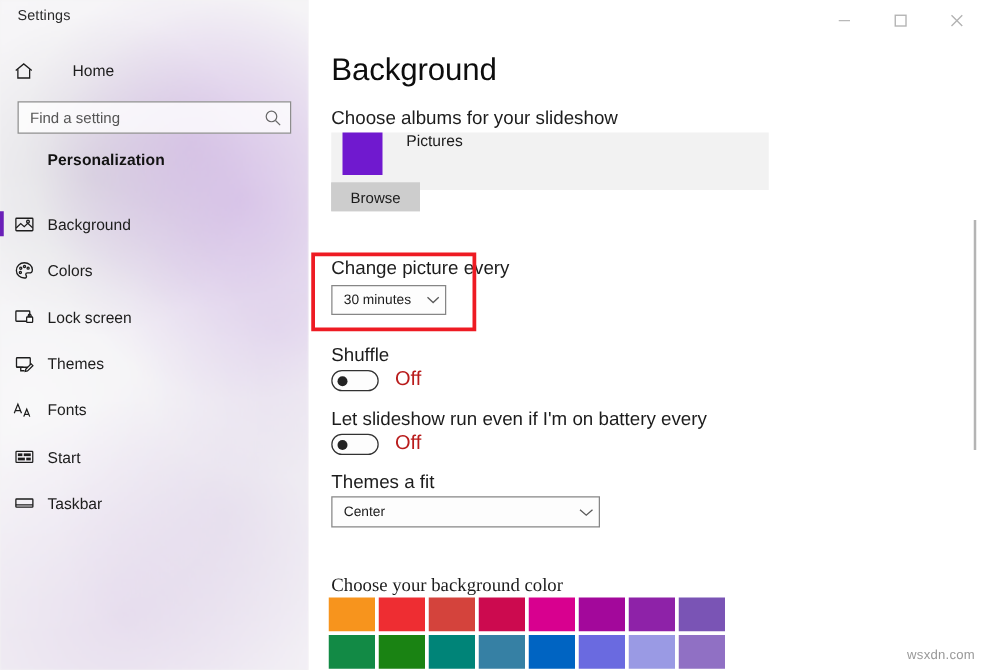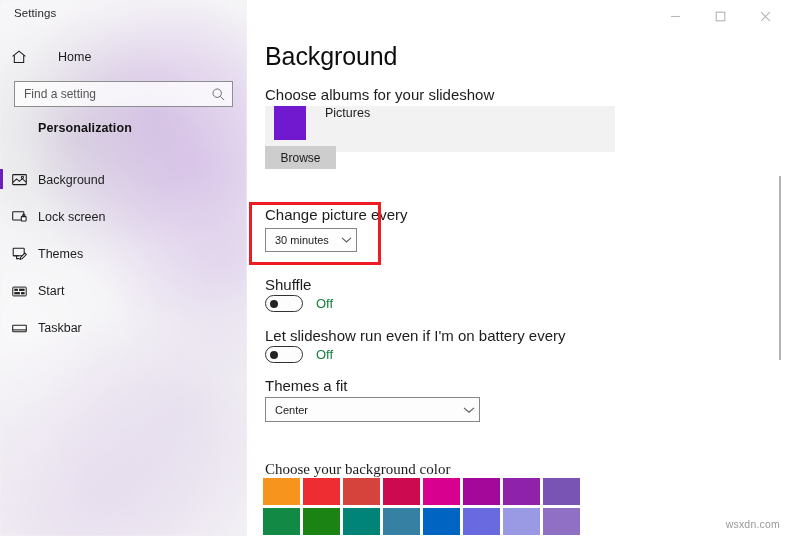--- a/index.html
+++ b/index.html
@@ -223,22 +223,22 @@
   }
   .switch .knob {
     position: absolute;
     left: 4px; top: 4.2px;
     width: 8px; height: 8px;
     border-radius: 50%;
     background: #232323;
   }
   .switch-state {
     margin-left: 13px;
-    font-size: 13px;
-    color: #15803d;
+    font-size: 16px;
+    color: #b91c1c;
   }
 
   
   #color-grid {
     position: absolute;
     left: 16px; top: 478px;
     display: grid;
     grid-template-columns: repeat(8, 37px);
     grid-auto-rows: 27px;
     gap: 3px 3px;
@@ -320,20 +320,33 @@
           <span class="ic">
             <svg width="17" height="17" viewBox="0 0 17 17" fill="none" stroke="#1d1d1d" stroke-width="1.05">
               <rect x="1.7" y="3.6" width="13.6" height="10" rx="0.6"></rect>
               <path d="M1.9 11.4 L5.6 7.9 L8.4 10.3 L11.2 7.7 L15.1 11.2"></path>
               <circle cx="11.4" cy="6.3" r="1.1"></circle>
             </svg>
           </span>
           <span class="lbl">Background</span>
         </div>
 
+        <div class="nav-item">
+          <span class="accent" style="background: rgb(106, 31, 184);"></span>
+          <span class="ic">
+            <svg width="17" height="17" viewBox="0 0 17 17" fill="none" stroke="#1d1d1d" stroke-width="1.05">
+              <path d="M8.5 2.2 C4.9 2.2 2.1 4.8 2.1 8.3 C2.1 11.8 4.9 14.4 8.5 14.4 C9.7 14.4 10.2 13.7 10.2 13.1 C10.2 12.4 9.6 12.1 9.6 11.4 C9.6 10.7 10.2 10.3 11 10.3 L12.3 10.3 C13.9 10.3 14.9 9.2 14.9 7.7 C14.9 4.6 12 2.2 8.5 2.2 Z"></path>
+              <circle cx="5.6" cy="6.6" r="0.85"></circle>
+              <circle cx="8.6" cy="5.2" r="0.85"></circle>
+              <circle cx="11.5" cy="6.5" r="0.85"></circle>
+              <circle cx="5.3" cy="10" r="0.85"></circle>
+            </svg>
+          </span>
+          <span class="lbl">Colors</span>
+        </div>
 
         <div class="nav-item">
           <span class="accent" style="background: rgb(106, 31, 184);"></span>
           <span class="ic">
             <svg width="17" height="17" viewBox="0 0 17 17" fill="none" stroke="#1d1d1d" stroke-width="1.05">
               <rect x="1.7" y="3.8" width="11.1" height="8.2" rx="0.6"></rect>
               <rect x="10.3" y="8.6" width="4.8" height="4.3" rx="0.5" fill="#ffffff"></rect>
               <path d="M11.6 8.6 L11.6 7.5 A1.15 1.15 0 0 1 13.9 7.5 L13.9 8.6"></path>
             </svg>
           </span>
@@ -346,20 +359,32 @@
             <svg width="17" height="17" viewBox="0 0 17 17" fill="none" stroke="#1d1d1d" stroke-width="1.05">
               <rect x="2.2" y="3.2" width="11" height="7.6" rx="0.6"></rect>
               <path d="M2.2 10.8 L7.7 10.8"></path>
               <path d="M5.6 10.8 L5.6 13.6 L8.6 13.6"></path>
               <path d="M9.6 12.4 L13.9 8.1 L15.3 9.5 L11 13.8 L9.2 14.2 Z" fill="#ffffff"></path>
             </svg>
           </span>
           <span class="lbl">Themes</span>
         </div>
 
+        <div class="nav-item">
+          <span class="accent" style="background: rgb(106, 31, 184);"></span>
+          <span class="ic">
+            <svg width="18" height="17" viewBox="0 0 18 17" fill="none" stroke="#1d1d1d" stroke-width="1.0">
+              <path d="M1.4 10.6 L4.3 3.3 L7.2 10.6"></path>
+              <path d="M2.4 8.5 L6.2 8.5"></path>
+              <path d="M9.0 13.3 L11.4 7.4 L13.8 13.3"></path>
+              <path d="M9.8 11.5 L13.0 11.5"></path>
+            </svg>
+          </span>
+          <span class="lbl">Fonts</span>
+        </div>
 
         <div class="nav-item">
           <span class="accent" style="background: rgb(106, 31, 184);"></span>
           <span class="ic">
             <svg width="17" height="17" viewBox="0 0 17 17" fill="none" stroke="#1d1d1d" stroke-width="1.0">
               <rect x="1.8" y="4.1" width="13.4" height="8.8" rx="0.5"></rect>
               <rect x="3.3" y="5.7" width="3.6" height="2.2" fill="#1d1d1d" stroke="none"></rect>
               <rect x="8.0" y="5.7" width="5.6" height="2.2" fill="#1d1d1d" stroke="none"></rect>
               <rect x="3.3" y="9.1" width="5.6" height="2.2" fill="#1d1d1d" stroke="none"></rect>
               <rect x="10.0" y="9.1" width="3.6" height="2.2" fill="#1d1d1d" stroke="none"></rect>

